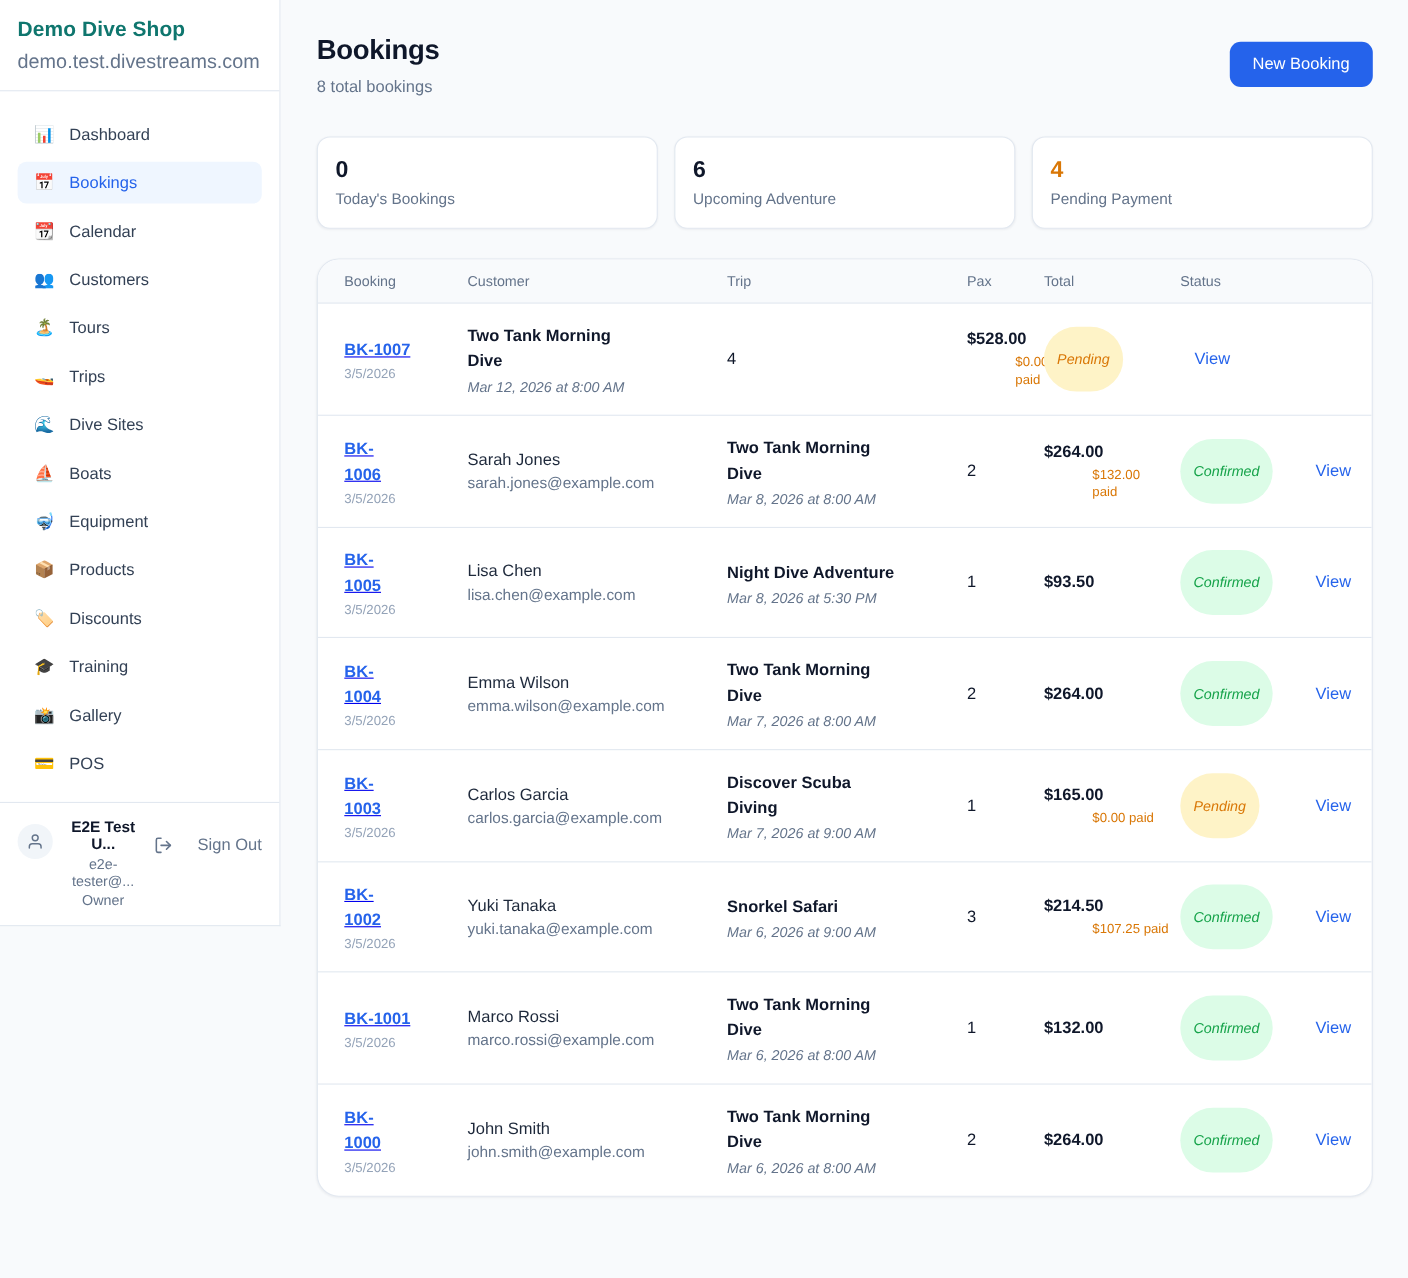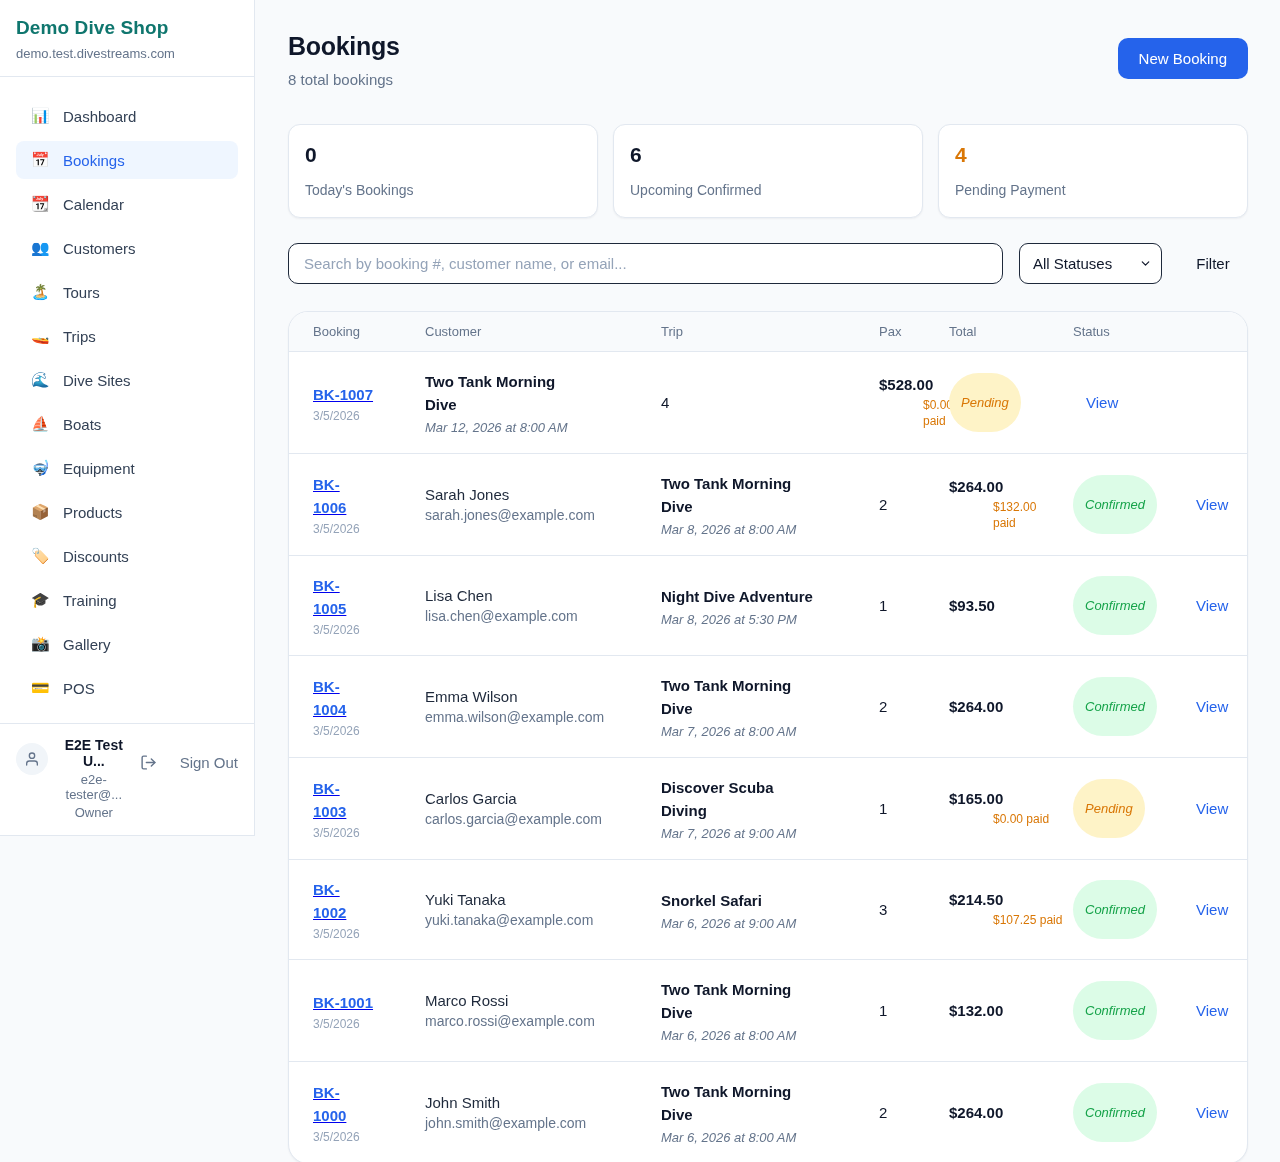--- a/index.html
+++ b/index.html
@@ -13,21 +13,21 @@
   }
   
   .sidebar {
     position:absolute; top:0; left:0; width:255px;
     background:#ffffff;
     border-right:1px solid #e2e8f0;
     border-bottom:1px solid #e2e8f0;
   }
   .shop-header { padding:17px 16px 15px; border-bottom:1px solid #e2e8f0; }
   .shop-name { font-size:19px; font-weight:700; color:#0f766e; letter-spacing:.1px; }
-  .shop-domain { font-size:13px; color:#64748b; margin-top:7px; }
+  .shop-domain { font-size:18px; color:#64748b; margin-top:7px; }
   .nav { padding:20px 16px 10px; }
   .nav-item {
     display:flex; align-items:center; gap:13px;
     height:38px; margin-bottom:6px; padding:0 15px;
     border-radius:8px; font-size:15px; color:#334155; cursor:pointer;
   }
   .nav-item.active { background:#eff6ff; color:#2563eb; font-weight:500; }
   .nav-icon { font-size:15px; width:19px; text-align:center; flex:none; }
   .user-section {
     border-top:1px solid #e2e8f0;
@@ -57,21 +57,21 @@
     background:#2563eb; color:#ffffff; font-size:15px; font-weight:500;
     border:none; border-radius:10px; padding:12px 21px; margin-top:6px;
     cursor:pointer; font-family:inherit;
   }
   .stats { display:grid; grid-template-columns:repeat(3,1fr); gap:15px; margin-top:36px; }
   .stat-card {
     background:#fff; border:1px solid #e2e8f0; border-radius:12px;
     padding:18px 16px 19px; box-shadow:0 1px 2px rgba(15,23,42,.05);
   }
   .stat-value { font-size:21px; font-weight:700; }
-  .stat-label { font-size:14px; color:#64748b; margin-top:15px; }
+  .stat-label { font-size:14px; color:#64748b; margin-top:5px; }
   .filters { display:flex; align-items:center; gap:16px; margin-top:25px; }
   .search-input {
     flex:1; height:41px; border:1.5px solid #1e293b; border-radius:10px;
     padding:0 15px; font-size:15px; color:#0f172a; background:#fff;
     font-family:inherit; outline:none;
   }
   .search-input::placeholder { color:#94a3b8; }
   .select-wrap { position:relative; flex:none; }
   .status-select {
     appearance:none; -webkit-appearance:none;
@@ -216,42 +216,28 @@
     <button class="btn-primary">New Booking</button>
   </div>
 
   <div class="stats" id="stats">
       <div class="stat-card">
         <div class="stat-value" style="color: rgb(15, 23, 42);">0</div>
         <div class="stat-label">Today's Bookings</div>
       </div>
       <div class="stat-card">
         <div class="stat-value" style="color: rgb(15, 23, 42);">6</div>
-        <div class="stat-label">Upcoming Confirmed</div>
+        <div class="stat-label">Upcoming Adventure</div>
       </div>
       <div class="stat-card">
         <div class="stat-value" style="color: rgb(217, 119, 6);">4</div>
         <div class="stat-label">Pending Payment</div>
       </div>
     </div>
 
-  <div class="filters">
-    <input class="search-input" type="text" placeholder="Search by booking #, customer name, or email..." style="">
-    <div class="select-wrap">
-      <select class="status-select">
-        <option>All Statuses</option>
-      </select>
-      <span class="chevron">
-        <svg width="13" height="13" viewBox="0 0 24 24" fill="none" stroke="#0f172a" stroke-width="2.2" stroke-linecap="round" stroke-linejoin="round">
-            <polyline points="6 9 12 15 18 9"></polyline>
-          </svg>
-      </span>
-    </div>
-    <button class="filter-btn">Filter</button>
-  </div>
 
   <div class="table-card">
     <div class="thead" id="thead">
         <span>Booking</span>
         <span>Customer</span>
         <span>Trip</span>
         <span>Pax</span>
         <span>Total</span>
         <span>Status</span>
         <span></span>

